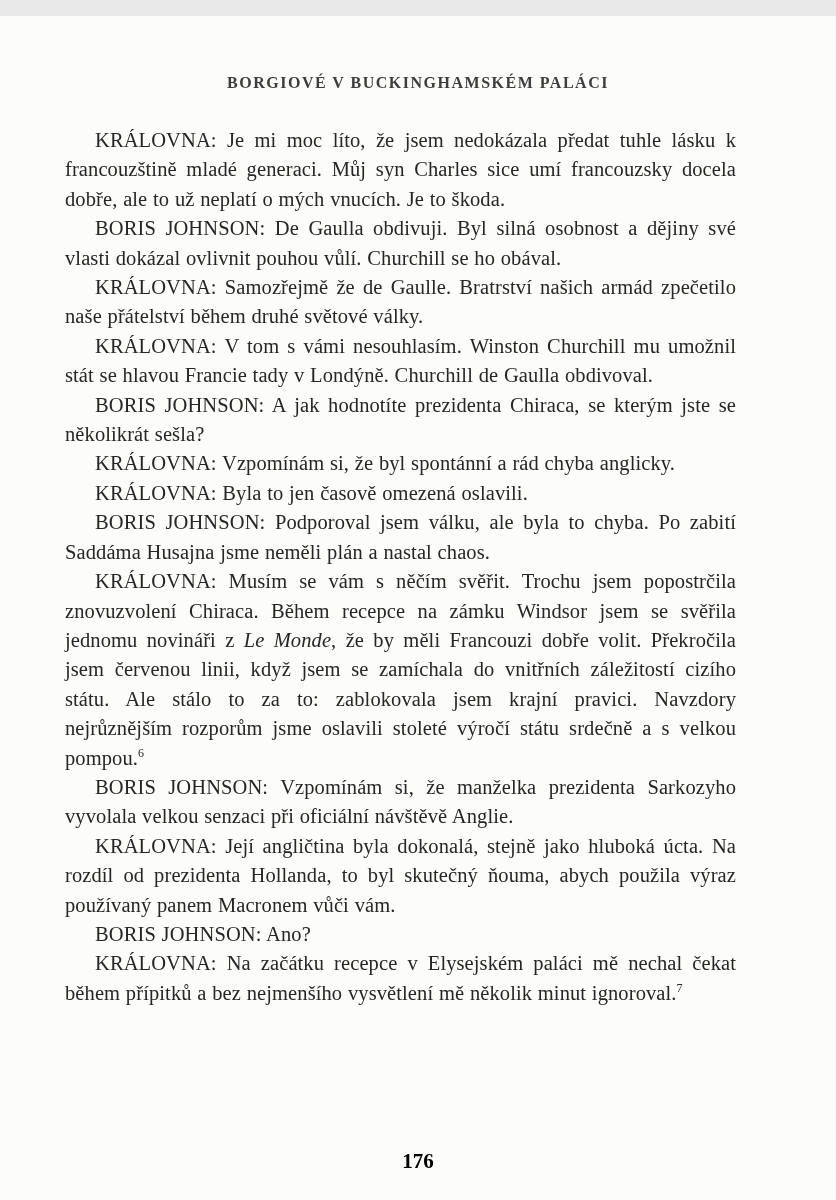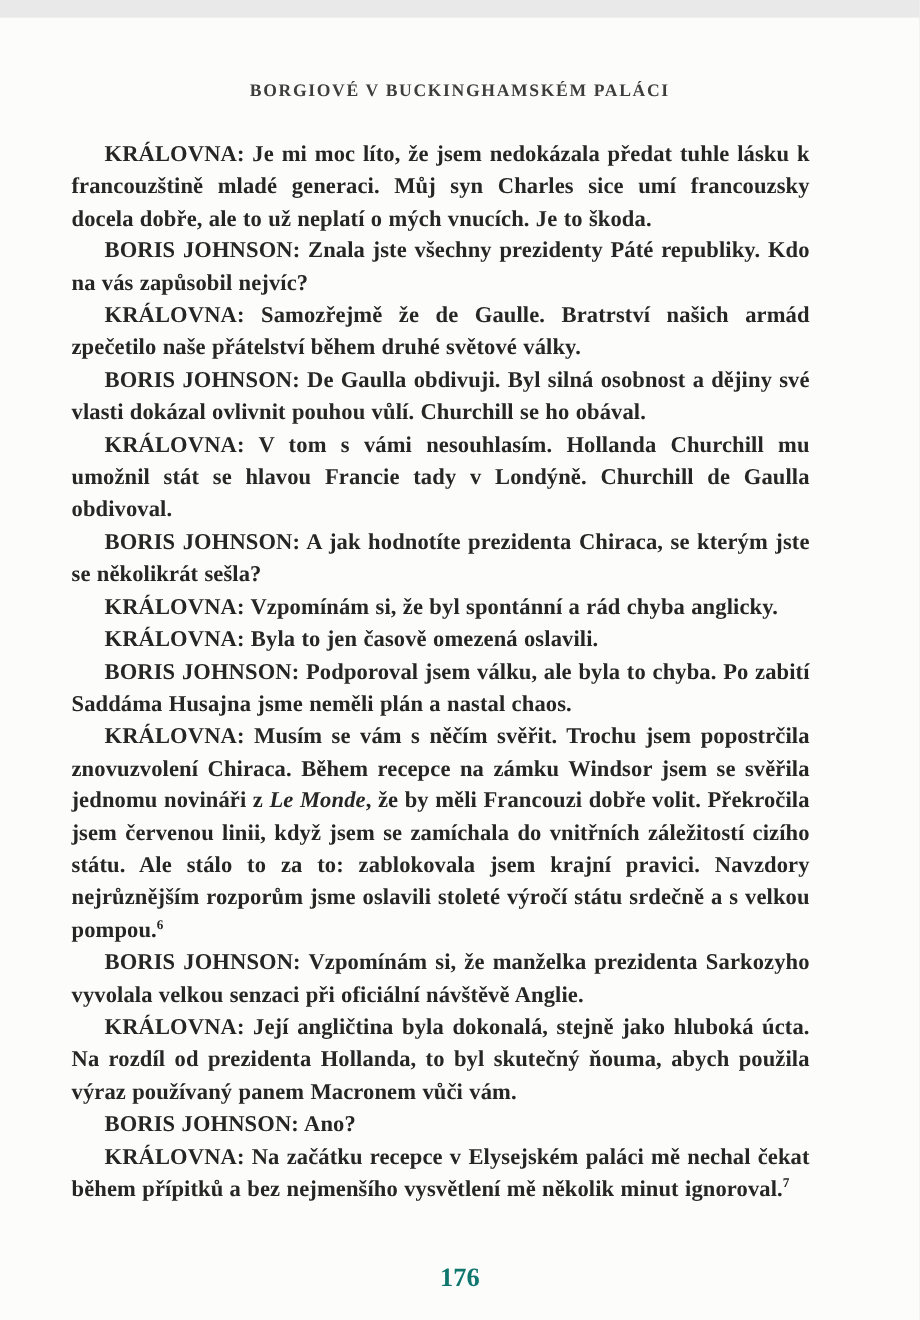--- a/index.html
+++ b/index.html
@@ -40,59 +40,58 @@
   }
 
   .text-block p.para {
     font-size: 20.5px;
     line-height: 29.4px;
     text-align: justify;
     text-indent: 30px;
     hyphens: auto;
     -webkit-hyphens: auto;
     color: #262626;
-    font-weight: 700;
+    font-weight: 400;
     letter-spacing: 0.1px;
     word-spacing: 0.5px;
   }
 
   .text-block p.para em {
     font-style: italic;
   }
 
   .text-block p.para sup {
     font-size: 12px;
     line-height: 0;
     vertical-align: super;
   }
 
   .page-number {
     position: absolute;
     top: 1133px;
     left: 0;
     width: 100%;
     text-align: center;
-    font-size: 24px;
+    font-size: 21px;
     font-weight: 700;
-    color: #0f766e;
+    color: #000000;
   }
 </style>
 </head>
 <body>
 
 <div class="book-page">
 
   <div class="running-header">BORGIOVÉ V BUCKINGHAMSKÉM PALÁCI</div>
 
   <div class="text-block">
       <p class="para"><span>KRÁLOVNA:</span><span> Je mi moc líto, že jsem nedokázala předat tuhle lásku k francouzštině mladé generaci. Můj syn Charles sice umí francouzsky docela dobře, ale to už neplatí o mých vnucích. Je to škoda.</span></p>
-      <p class="para"><span>BORIS JOHNSON:</span><span> Znala jste všechny prezidenty Páté republiky. Kdo na vás zapůsobil nejvíc?</span></p>
+      <p class="para"><span>BORIS JOHNSON:</span><span> De Gaulla obdivuji. Byl silná osobnost a dějiny své vlasti dokázal ovlivnit pouhou vůlí. Churchill se ho obával.</span></p>
       <p class="para"><span>KRÁLOVNA:</span><span> Samozřejmě že de Gaulle. Bratrství našich armád zpečetilo naše přátelství během druhé světové války.</span></p>
-      <p class="para"><span>BORIS JOHNSON:</span><span> De Gaulla obdivuji. Byl silná osobnost a dějiny své vlasti dokázal ovlivnit pouhou vůlí. Churchill se ho obával.</span></p>
-      <p class="para"><span>KRÁLOVNA:</span><span> V tom s vámi nesouhlasím. Hollanda Churchill mu umožnil stát se hlavou Francie tady v Londýně. Churchill de Gaulla obdivoval.</span></p>
+      <p class="para"><span>KRÁLOVNA:</span><span> V tom s vámi nesouhlasím. Winston Churchill mu umožnil stát se hlavou Francie tady v Londýně. Churchill de Gaulla obdivoval.</span></p>
       <p class="para"><span>BORIS JOHNSON:</span><span> A jak hodnotíte prezidenta Chiraca, se kterým jste se několikrát sešla?</span></p>
       <p class="para"><span>KRÁLOVNA:</span><span> Vzpomínám si, že byl spontánní a rád chyba anglicky.</span></p>
       <p class="para"><span>KRÁLOVNA:</span><span> Byla to jen časově omezená oslavili.</span></p>
       <p class="para"><span>BORIS JOHNSON:</span><span> Podporoval jsem válku, ale byla to chyba. Po zabití Saddáma Husajna jsme neměli plán a nastal chaos.</span></p>
       <p class="para"><span>KRÁLOVNA:</span><span> Musím se vám s něčím svěřit. Trochu jsem popostrčila znovuzvolení Chiraca. Během recepce na zámku Windsor jsem se svěřila jednomu novináři z </span><em>Le Monde</em><span>, že by měli Francouzi dobře volit. Překročila jsem červenou linii, když jsem se zamíchala do vnitřních záležitostí cizího státu. Ale stálo to za to: zablokovala jsem krajní pravici. Navzdory nejrůznějším rozporům jsme oslavili stoleté výročí státu srdečně a s velkou pompou.</span><sup>6</sup></p>
       <p class="para"><span>BORIS JOHNSON:</span><span> Vzpomínám si, že manželka prezidenta Sarkozyho vyvolala velkou senzaci při oficiální návštěvě Anglie.</span></p>
       <p class="para"><span>KRÁLOVNA:</span><span> Její angličtina byla dokonalá, stejně jako hluboká úcta. Na rozdíl od prezidenta Hollanda, to byl skutečný ňouma, abych použila výraz používaný panem Macronem vůči vám.</span></p>
       <p class="para"><span>BORIS JOHNSON:</span><span> Ano?</span></p>
       <p class="para"><span>KRÁLOVNA:</span><span> Na začátku recepce v Elysejském paláci mě nechal čekat během přípitků a bez nejmenšího vysvětlení mě několik minut ignoroval.</span><sup>7</sup></p>
     </div>

